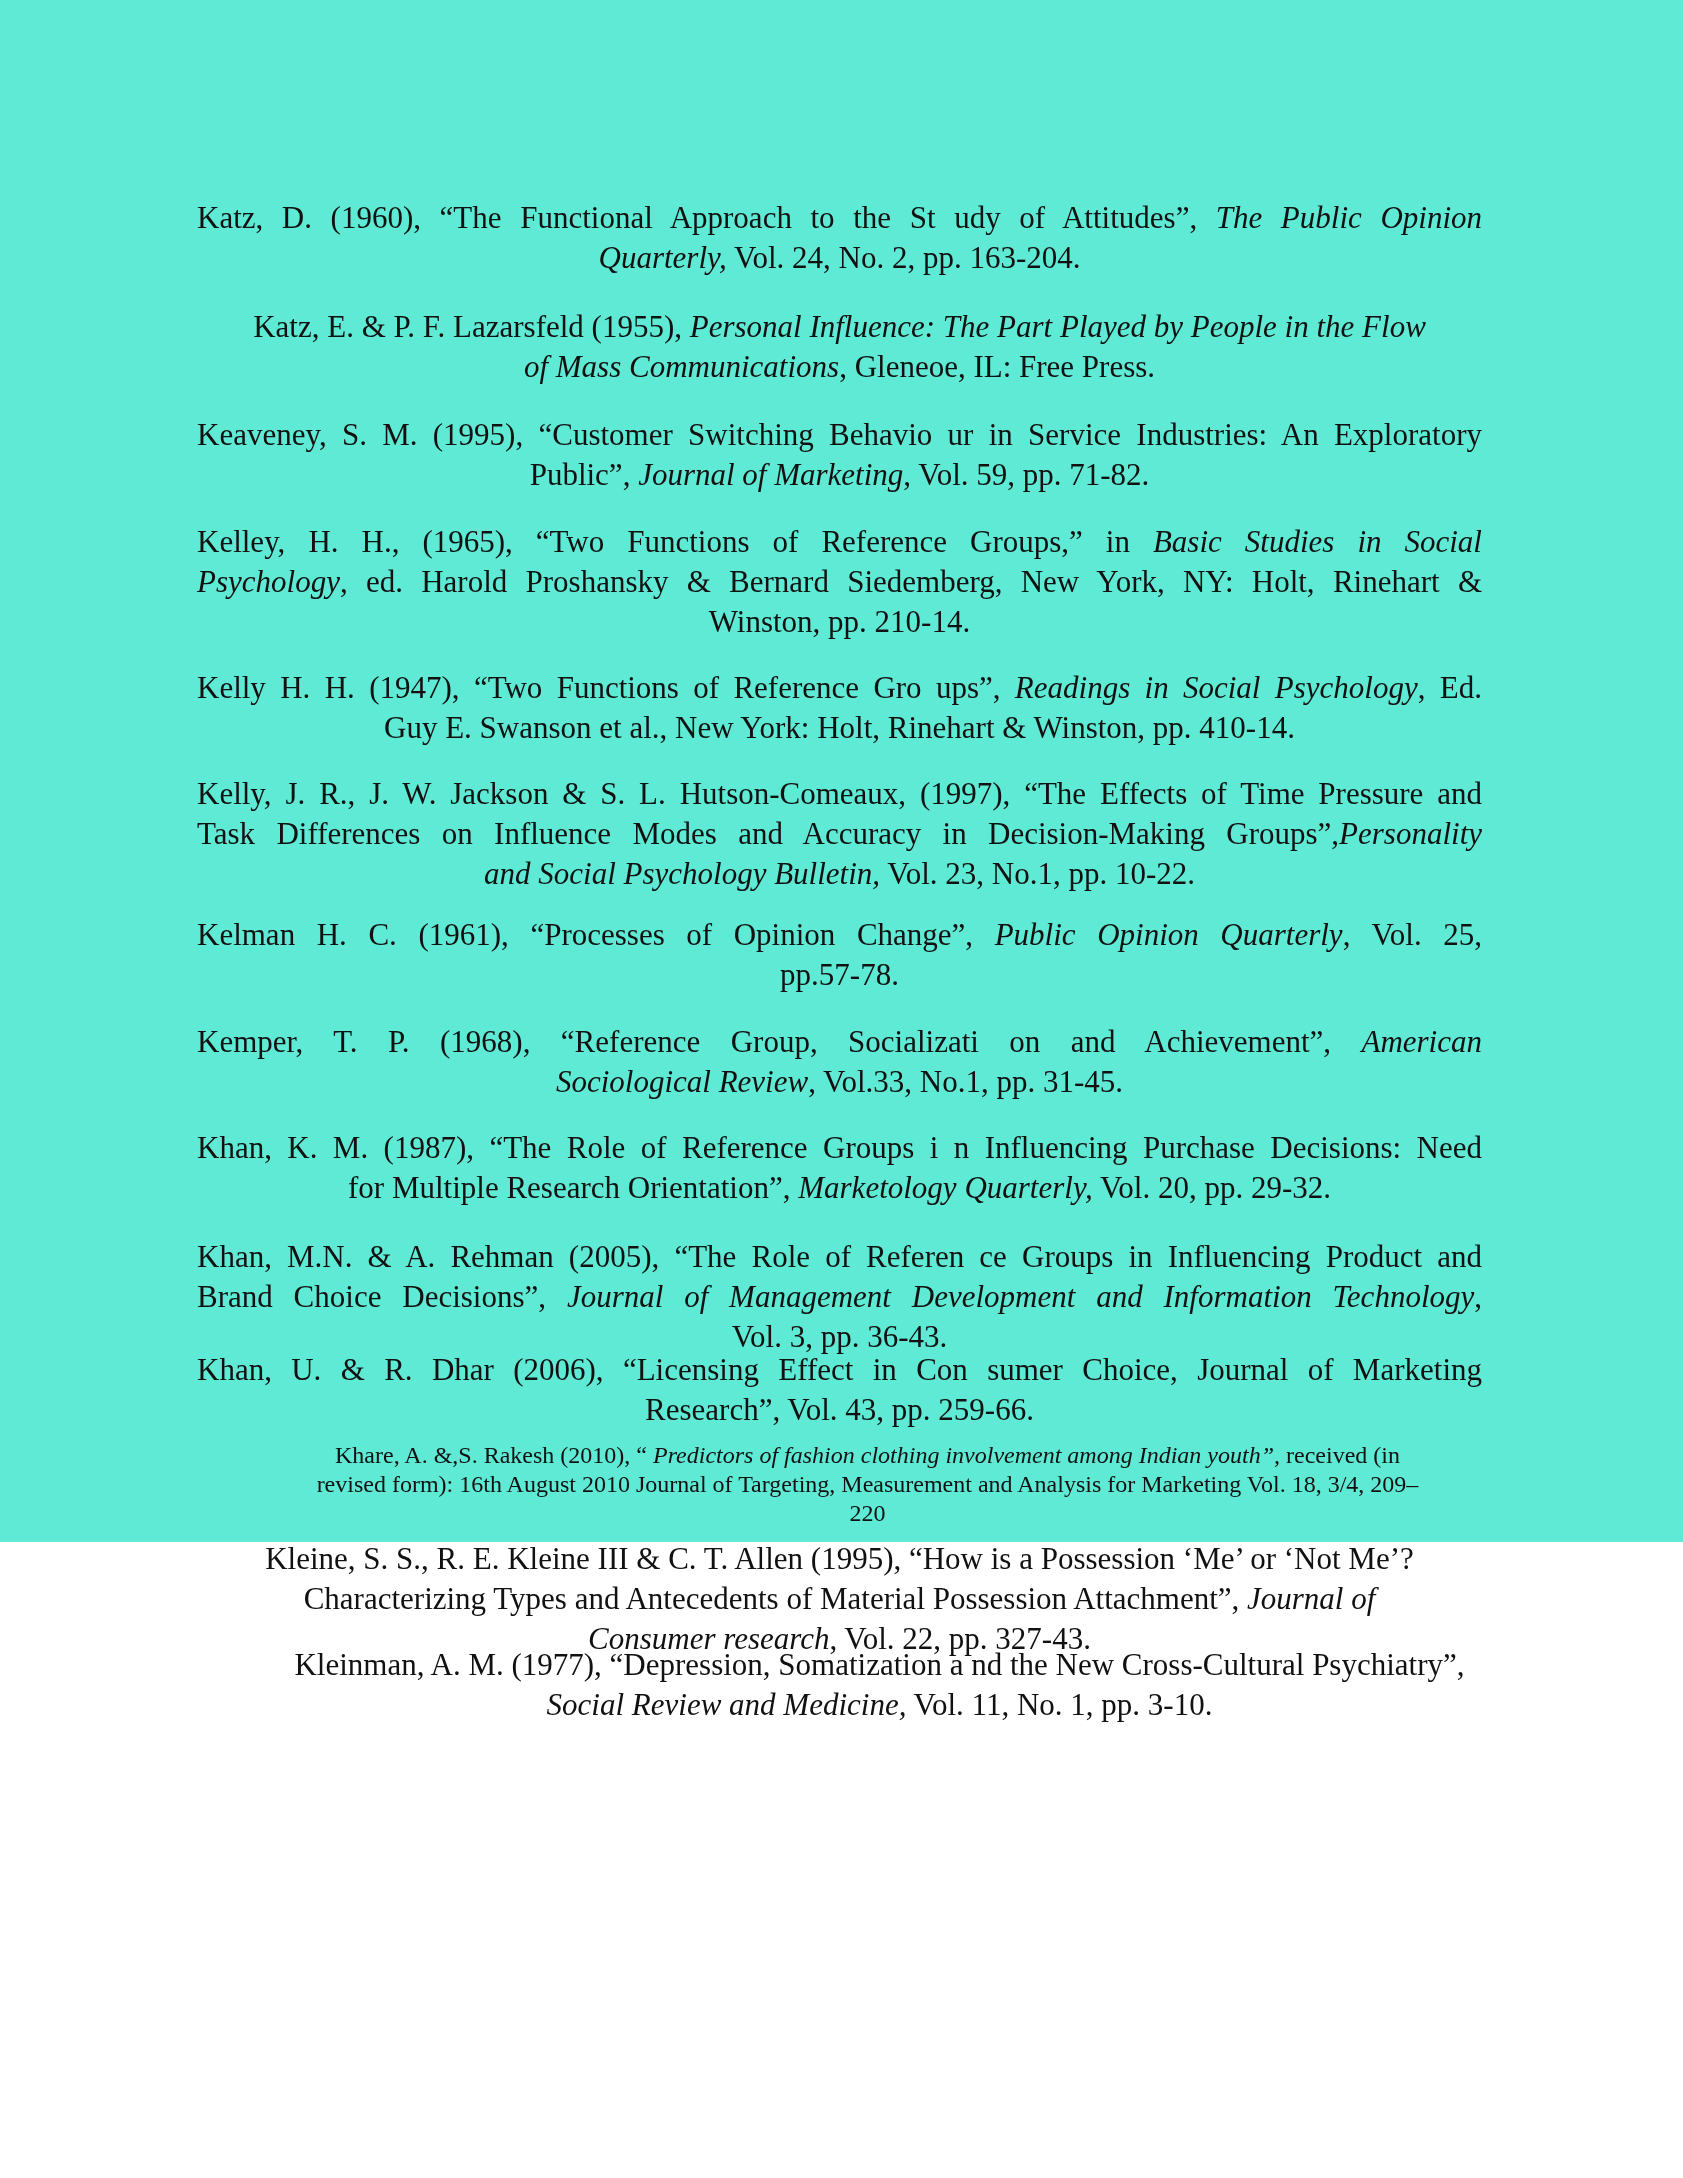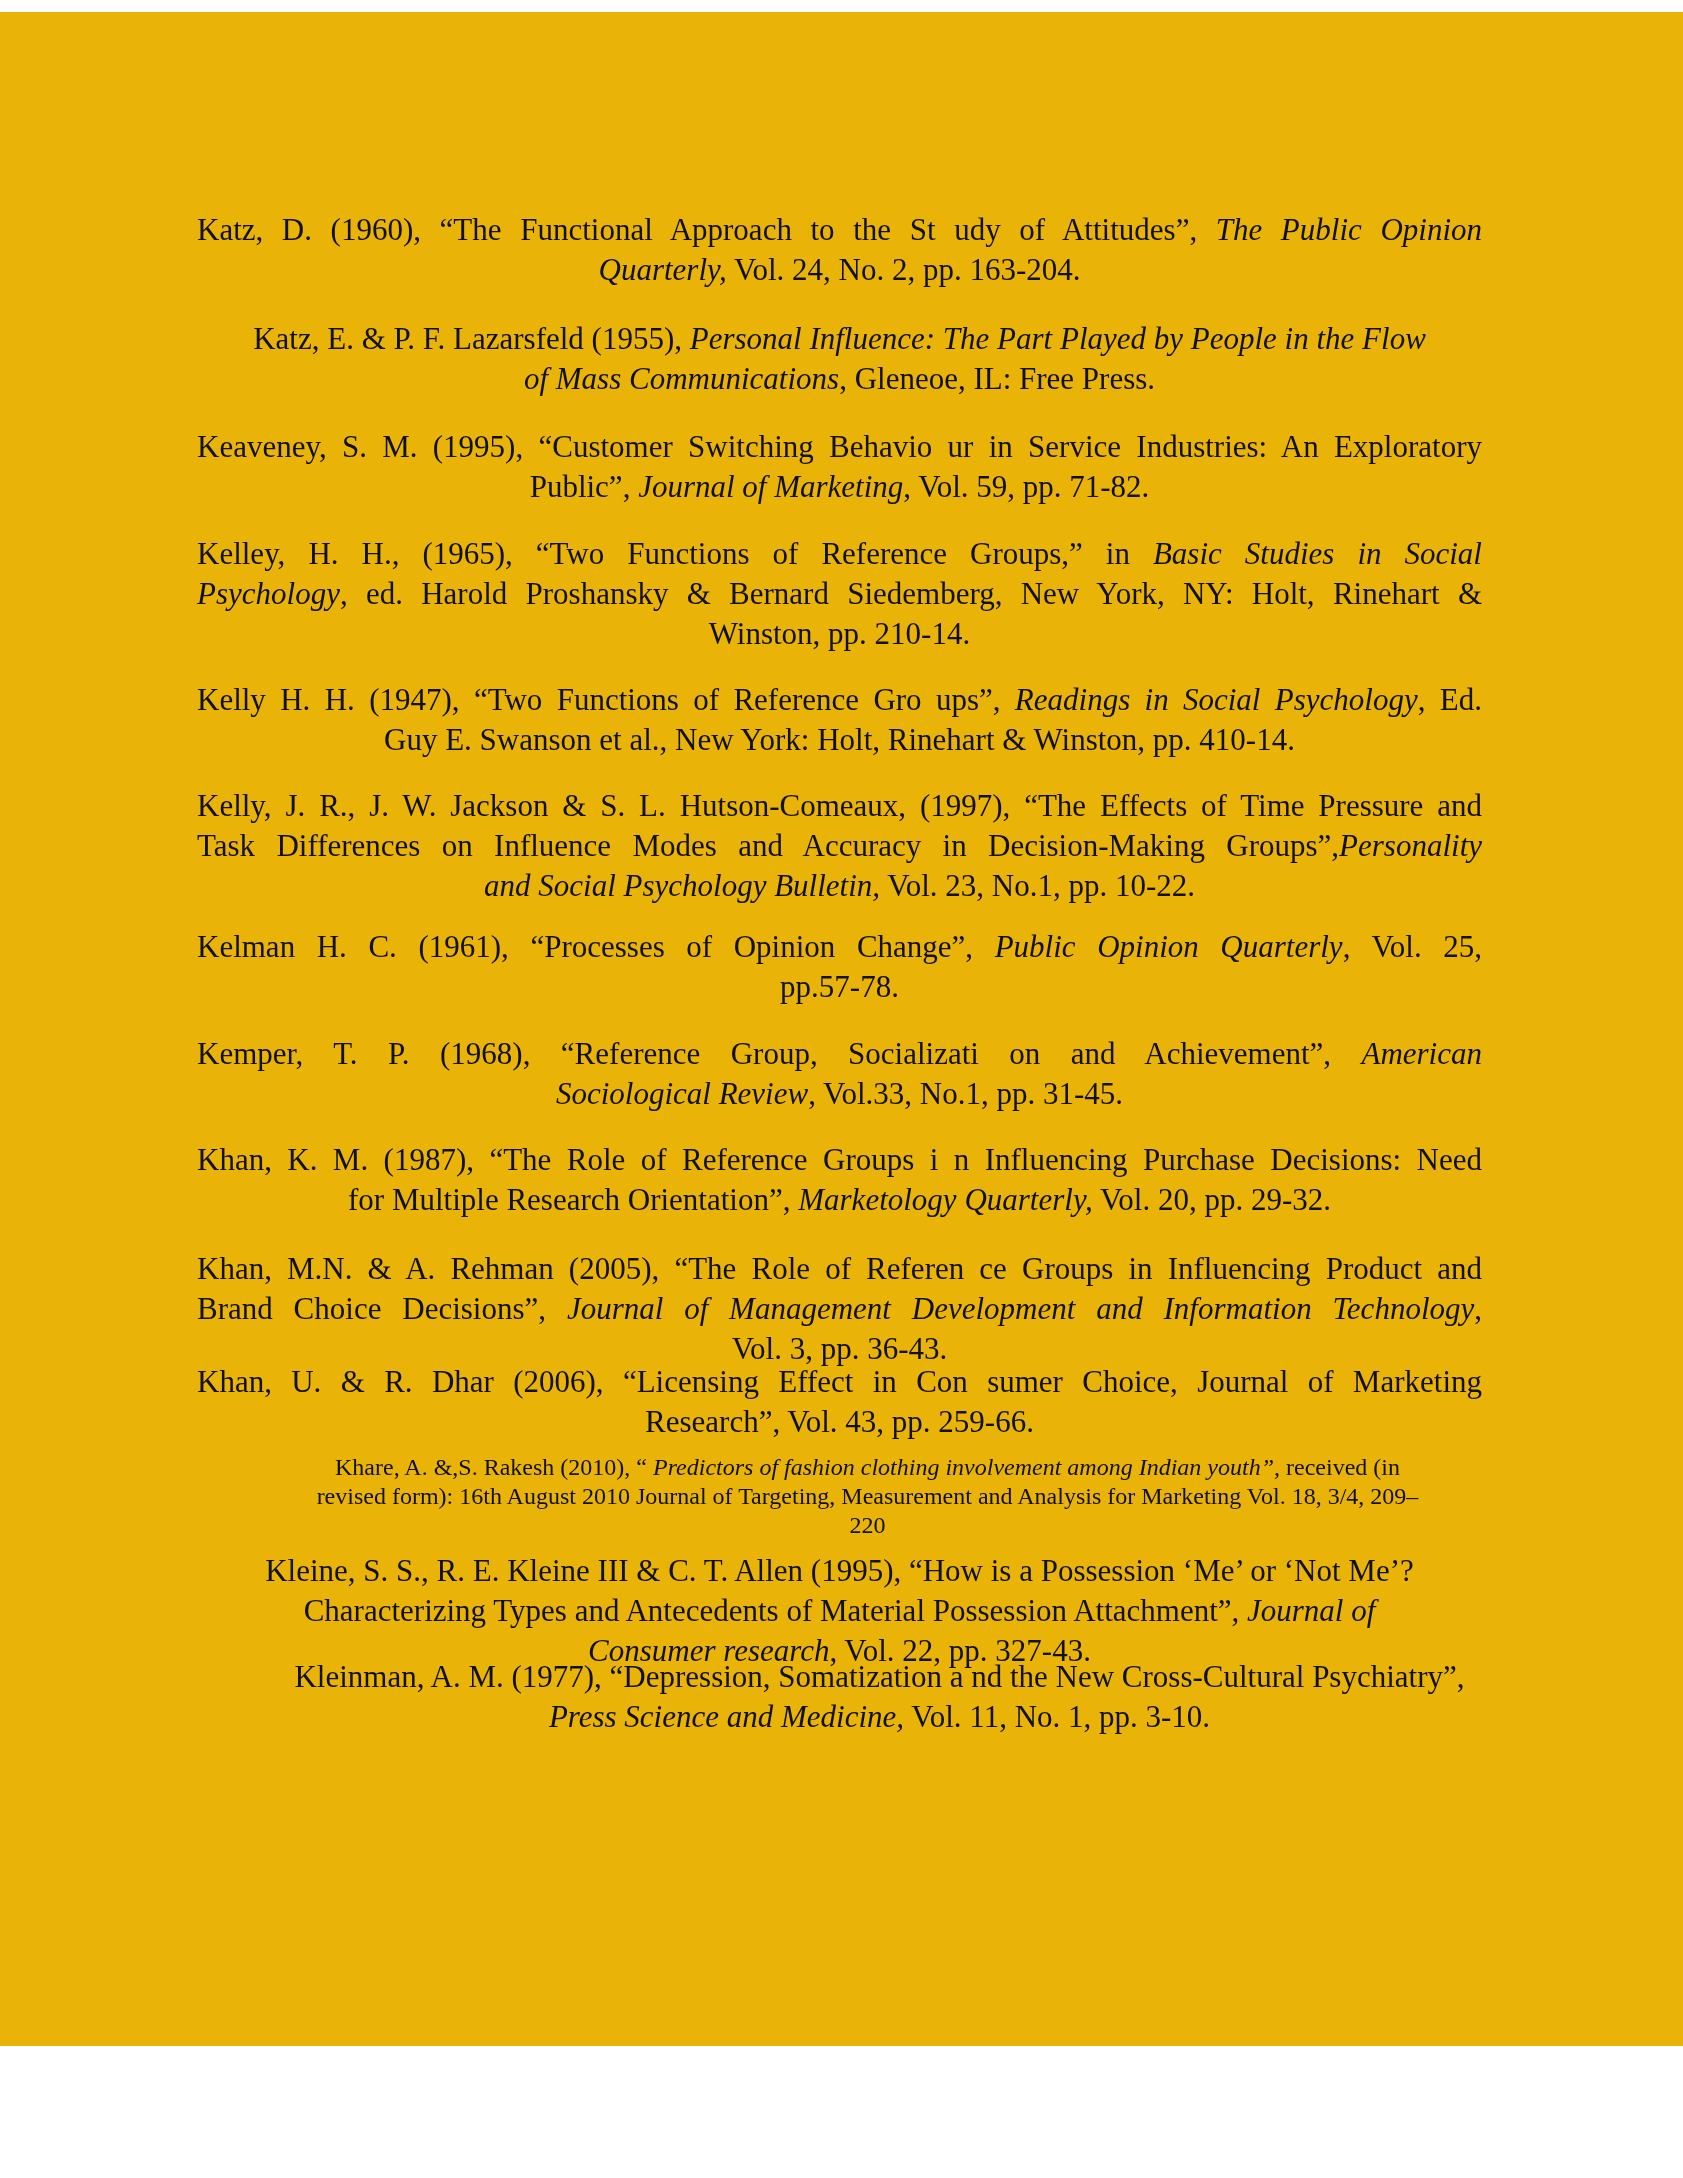--- a/index.html
+++ b/index.html
@@ -1,17 +1,17 @@
 <!DOCTYPE html>
 <html><head>
 <meta charset="utf-8">
 <style>
   html, body { margin: 0; padding: 0; background: #ffffff; }
   body { width: 1683px; height: 2178px; position: relative; overflow: hidden; }
-  .page { position: absolute; left: 0; top: 12px; width: 1683px; height: 2034px; background: #eab308; }
+  .page { position: absolute; left: 0; top: 0; width: 1683px; height: 1542px; background: #5eead4; }
   .entry { position: absolute; left: 197px; width: 1285px; color: #111; font-family: "Liberation Serif", "DejaVu Serif", serif; }
   .entry.normal { font-size: 31px; line-height: 40px; }
   .entry.small { font-size: 24px; line-height: 29px; }
   .line { display: block; white-space: nowrap; height: 40px; }
   .entry.small .line { height: 29px; }
   .line.just { text-align: justify; text-align-last: justify; white-space: normal; }
   .line.rag { text-align: center; }
   .it { font-style: italic; }
 </style>
 </head>
@@ -71,17 +71,17 @@
         <span class="line rag"><span>revised form): 16th August 2010 Journal of Targeting, Measurement and Analysis for Marketing Vol. 18, 3/4, 209–</span></span>
         <span class="line rag"><span>220</span></span>
       </div>
       <div class="entry normal" style="top: 1539px;">
         <span class="line rag"><span>Kleine, S. S., R. E. Kleine III &amp; C. T. Allen (1995), “How is a Possession ‘Me’ or ‘Not Me’?</span></span>
         <span class="line rag"><span>Characterizing Types and Antecedents of Material Possession Attachment”, </span><span class="it">Journal of</span></span>
         <span class="line rag"><span class="it">Consumer research</span><span>, Vol. 22, pp. 327-43.</span></span>
       </div>
       <div class="entry normal" style="top: 1645px; margin-left: 40px;">
         <span class="line rag"><span>Kleinman, A. M. (1977), “Depression, Somatization a nd the New Cross-Cultural Psychiatry”,</span></span>
-        <span class="line rag"><span class="it">Press Science and Medicine,</span><span> Vol. 11, No. 1, pp. 3-10.</span></span>
+        <span class="line rag"><span class="it">Social Review and Medicine,</span><span> Vol. 11, No. 1, pp. 3-10.</span></span>
       </div>
     </div>
 </div>
 
 
 </body></html>

